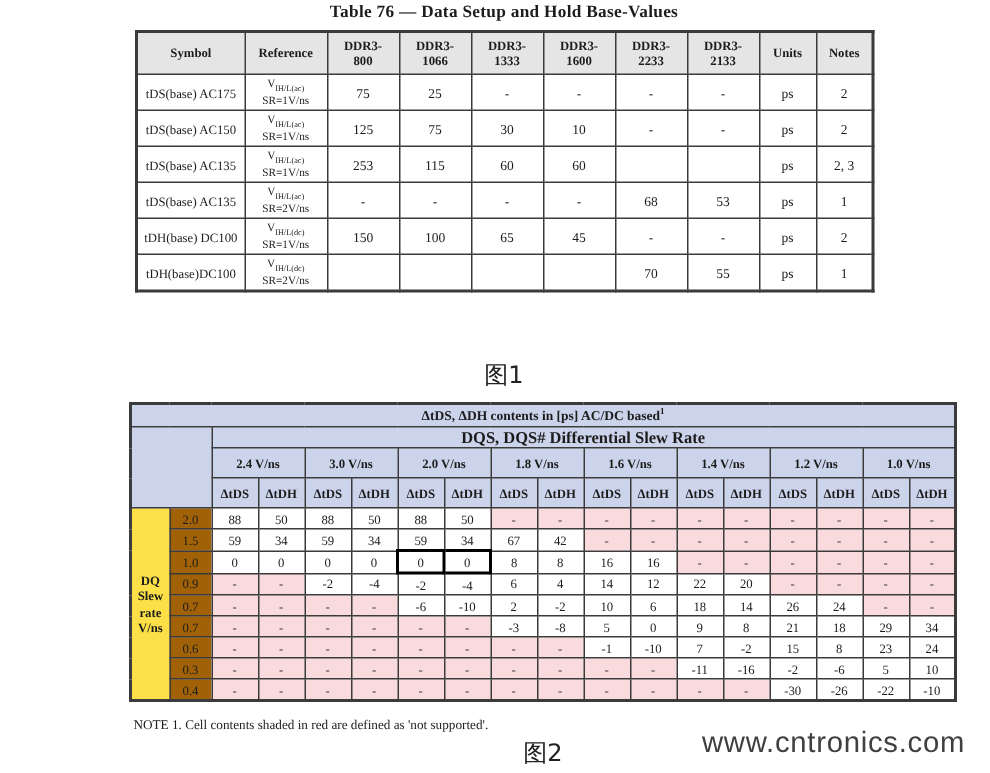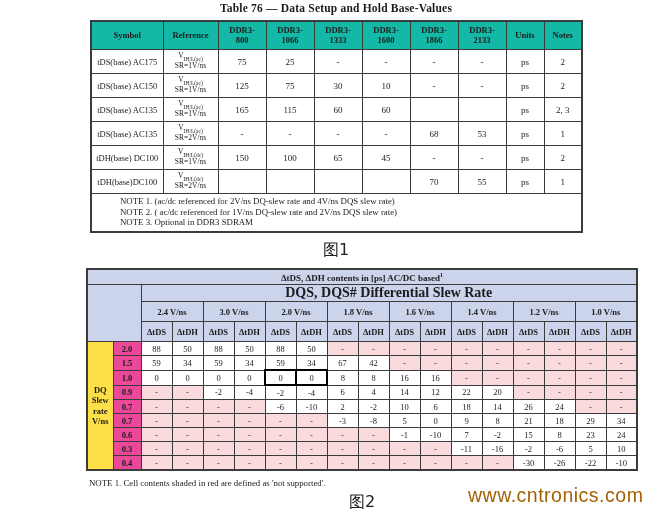--- a/index.html
+++ b/index.html
@@ -7,53 +7,53 @@
     width:660px;height:515px;background:#ffffff;position:relative;overflow:hidden;
     font-family:"Liberation Serif", serif;color:#1c1c1c;
   }
   .t1-title{
     position:absolute;left:90px;top:2px;width:492px;text-align:center;
     font-weight:bold;font-size:11.5px;letter-spacing:.2px;
   }
   table{border-collapse:collapse;table-layout:fixed;}
   .t1{position:absolute;left:90px;top:20px;border:2px solid #3b3b3b;}
   .t1 th,.t1 td{border:1px solid #3b3b3b;text-align:center;vertical-align:middle;padding:0;}
-  .t1 th{background:#14b8a6;font-size:8.5px;font-weight:bold;height:27px;line-height:1.15;}
+  .t1 th{background:#e5e5e5;font-size:8.5px;font-weight:bold;height:27px;line-height:1.15;}
   .t1 td{font-size:9px;height:23px;}
   .t1 td.sym{font-size:8.5px;margin-left:32px;}
   .t1 td.ref{font-size:7.5px;line-height:1.15;}
   .t1 td.ref sub{font-size:5.5px;}
   .t1 td.notesCell{height:auto;text-align:left;padding:2px 2px 3px 28px;}
   .t1 .noteLine{font-size:8.8px;line-height:10.5px;}
   .caption{
     position:absolute;text-align:center;font-size:16px;color:#222;
     font-family:"DejaVu Sans", sans-serif;
   }
   .c1{left:90px;top:240px;width:492px;}
   .c2{left:86px;top:492px;width:552px;}
   .t2{position:absolute;left:86px;top:268px;border:2px solid #3b3b3b;}
   .t2 td{border:1px solid #3b3b3b;text-align:center;vertical-align:middle;padding:0;font-size:8.5px;}
   .t2 td.hd{background:#ccd4ec;font-weight:bold;}
   .t2 td.titleRow{height:14px;font-size:9px;}
-  .t2 td.dqsRow{height:13px;font-size:14px;margin-top:16px;}
+  .t2 td.dqsRow{height:13px;font-size:11px;margin-top:16px;}
   .t2 td.slewRow{height:19px;font-size:8.5px;}
   .t2 td.pairRow{height:19px;font-size:8.5px;}
   .t2 td.stubBlank{background:#ccd4ec;}
   .t2 td.stubLabel{background:#fde047;font-weight:bold;font-size:8.5px;line-height:1.2;}
-  .t2 td.rowLabel{font-weight:bold;background:#ec4899;}
+  .t2 td.rowLabel{font-weight:normal;background:#a16207;}
   .t2 td.dataCell{height:13px;background:#fff;}
   .t2 td.ns{background:#f9dbdd;color:#333;}
   .t2 td.hl{border:2px solid #000;}
   .t2 sup{font-size:6px;vertical-align:super;}
   .t2-note{
     position:absolute;left:89px;top:478px;font-size:8.8px;color:#1c1c1c;
   }
   .watermark{
     position:absolute;left:468px;top:484px;font-size:19.5px;letter-spacing:.5px;
-    color:#a16207;font-family:"Liberation Sans", sans-serif;
+    color:#404040;font-family:"Liberation Sans", sans-serif;
   }
 </style>
 </head>
 <body>
 
 <div class="t1-title">Table 76 — Data Setup and Hold Base-Values</div>
 
 <table class="t1">
   <colgroup>
       <col style="width:72px">
@@ -86,21 +86,21 @@
         <th>
           <div>DDR3-</div>
           <div>1333</div>
         </th>
         <th>
           <div>DDR3-</div>
           <div>1600</div>
         </th>
         <th>
           <div>DDR3-</div>
-          <div>1866</div>
+          <div>2233</div>
         </th>
         <th>
           <div>DDR3-</div>
           <div>2133</div>
         </th>
         <th>
           <div>Units</div>
         </th>
         <th>
           <div>Notes</div>
@@ -137,21 +137,21 @@
         <td>-</td>
         <td>ps</td>
         <td>2</td>
       </tr>
       <tr>
         <td class="sym">tDS(base) AC135</td>
         <td class="ref">
           <div>V<sub>IH/L(ac)</sub></div>
           <div>SR=1V/ns</div>
         </td>
-        <td>165</td>
+        <td>253</td>
         <td>115</td>
         <td>60</td>
         <td>60</td>
         <td></td>
         <td></td>
         <td>ps</td>
         <td>2, 3</td>
       </tr>
       <tr>
         <td class="sym">tDS(base) AC135</td>
@@ -190,27 +190,20 @@
           <div>SR=2V/ns</div>
         </td>
         <td></td>
         <td></td>
         <td></td>
         <td></td>
         <td>70</td>
         <td>55</td>
         <td>ps</td>
         <td>1</td>
-      </tr>
-      <tr>
-        <td class="notesCell" colspan="10">
-          <div class="noteLine">NOTE 1. (ac/dc referenced for 2V/ns DQ-slew rate and 4V/ns DQS slew rate)</div>
-          <div class="noteLine">NOTE 2. ( ac/dc referenced for 1V/ns DQ-slew rate and 2V/ns DQS slew rate)</div>
-          <div class="noteLine">NOTE 3. Optional in DDR3 SDRAM</div>
-        </td>
       </tr>
     </tbody>
 </table>
 
 <div class="caption c1">图1</div>
 
 <table class="t2">
   <colgroup>
       <col style="width:26px">
       <col style="width:28px">

